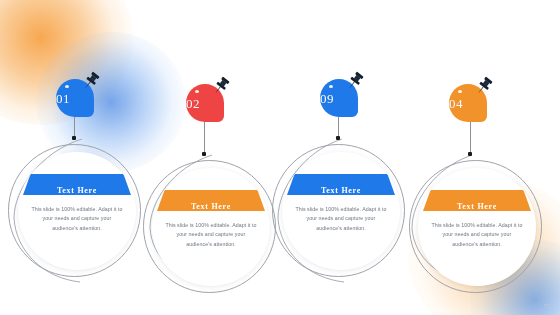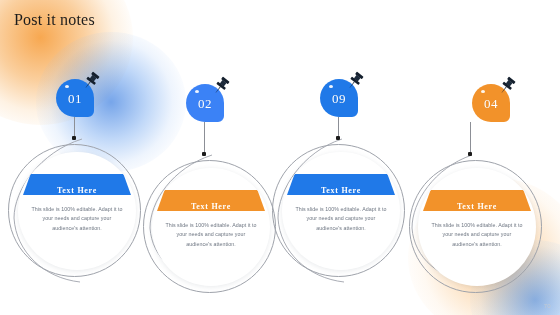--- a/index.html
+++ b/index.html
@@ -52,21 +52,21 @@
 
   
   .item { position:absolute; z-index:4; }
 
   
   .marker-wrap { position:absolute; left:0; top:0; }
   .marker {
     position:relative; width:38px; height:38px;
     border-radius:50% 50% 50% 50%/50% 50% 50% 50%;
     border-bottom-right-radius:6px;
-    display:flex; align-items:center; justify-content:center;
+    display:flex; align-items:center; 
   }
   .marker-num {
     font-family:"Liberation Serif", serif;
     font-size:13px; color:#ffffff; letter-spacing:0.5px;
     transform:translateY(1px);
     text-shadow:0 0 1px rgba(0,0,0,0.12);
   }
   .marker-gloss {
     position:absolute; left:9px; top:6px;
     width:4px; height:3px; border-radius:50%;
@@ -124,21 +124,20 @@
 </head>
 <body>
 
 <div class="slide">
 
   <div class="glow glow-orange-tl"></div>
   <div class="glow glow-blue-tl"></div>
   <div class="glow glow-orange-br"></div>
   <div class="glow glow-blue-br"></div>
 
-  <div class="page-title">Post it notes</div>
 
   <svg class="arcs" width="560" height="315" viewBox="0 0 560 315">
     <path d="M 82 139 C 40 152 14 190 14 218" fill="none" stroke="#9fa3ab" stroke-width="0.9"></path>
     <path d="M 212 155 C 172 168 150 202 150 228" fill="none" stroke="#9fa3ab" stroke-width="0.9"></path>
     <path d="M 342 139 C 302 152 278 190 278 218" fill="none" stroke="#9fa3ab" stroke-width="0.9"></path>
     <path d="M 472 155 C 434 168 412 202 412 228" fill="none" stroke="#9fa3ab" stroke-width="0.9"></path>
     <path d="M 14 218 C 16 252 44 278 80 282" fill="none" stroke="#9fa3ab" stroke-width="0.9"></path>
     <path d="M 150 228 C 152 258 176 278 208 281" fill="none" stroke="#9fa3ab" stroke-width="0.9"></path>
     <path d="M 278 218 C 280 252 308 278 344 282" fill="none" stroke="#9fa3ab" stroke-width="0.9"></path>
     <path d="M 412 228 C 414 258 440 280 474 282" fill="none" stroke="#9fa3ab" stroke-width="0.9"></path>
@@ -166,21 +165,21 @@
     <div class="card" style="left:18px; top:152px; width:118px; height:118px;">
       <div class="banner" style="top:22px; width:108px; height:21px; background:#2079e8;">
         <span class="banner-label">Text Here</span>
       </div>
       <div class="body-text" style="top:53px; width:92px;">This slide is 100% editable. Adapt it to your needs and capture your audience's attention.</div>
     </div>
   </div>
 
   <div class="item" style="left:0; top:0;">
     <div class="marker-wrap" style="left:186px; top:84px;">
-      <div class="marker" style="background:#3b82f6;">
+      <div class="marker" style="background:#ef4444;">
         <span class="marker-gloss"></span>
         <span class="marker-num">02</span>
         <svg class="pin" viewBox="0 0 24 24">
           <g transform="rotate(38 12 12)">
             <rect x="7.4" y="2.6" width="9.2" height="3.3" rx="0.7" fill="#15202e"></rect>
             <rect x="9.3" y="5.6" width="5.4" height="5.0" fill="#1d2b3c"></rect>
             <rect x="6.4" y="10.3" width="11.2" height="2.9" rx="0.8" fill="#15202e"></rect>
             <path d="M11.55 13.1 L12.45 13.1 L12.15 21.4 L11.85 21.4 Z" fill="#15202e"></path>
           </g>
         </svg>
@@ -219,21 +218,21 @@
     <div class="ring" style="left:272px; top:144px; width:133px; height:133px;"></div>
     <div class="card" style="left:282px; top:152px; width:118px; height:118px;">
       <div class="banner" style="top:22px; width:108px; height:21px; background:#2079e8;">
         <span class="banner-label">Text Here</span>
       </div>
       <div class="body-text" style="top:53px; width:92px;">This slide is 100% editable. Adapt it to your needs and capture your audience's attention.</div>
     </div>
   </div>
 
   <div class="item" style="left:0; top:0;">
-    <div class="marker-wrap" style="left:472px; top:84px;">
+    <div class="marker-wrap" style="left:449px; top:84px;">
       <div class="marker" style="background:#f2922a;">
         <span class="marker-gloss"></span>
         <span class="marker-num">04</span>
         <svg class="pin" viewBox="0 0 24 24">
           <g transform="rotate(38 12 12)">
             <rect x="7.4" y="2.6" width="9.2" height="3.3" rx="0.7" fill="#15202e"></rect>
             <rect x="9.3" y="5.6" width="5.4" height="5.0" fill="#1d2b3c"></rect>
             <rect x="6.4" y="10.3" width="11.2" height="2.9" rx="0.8" fill="#15202e"></rect>
             <path d="M11.55 13.1 L12.45 13.1 L12.15 21.4 L11.85 21.4 Z" fill="#15202e"></path>
           </g>

